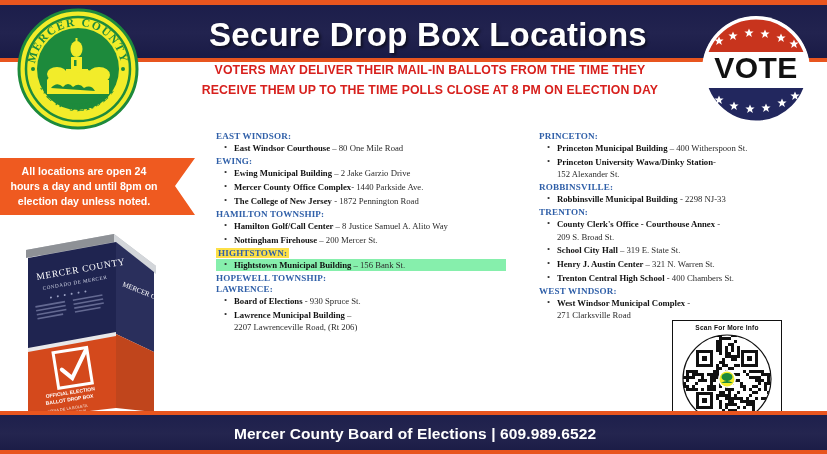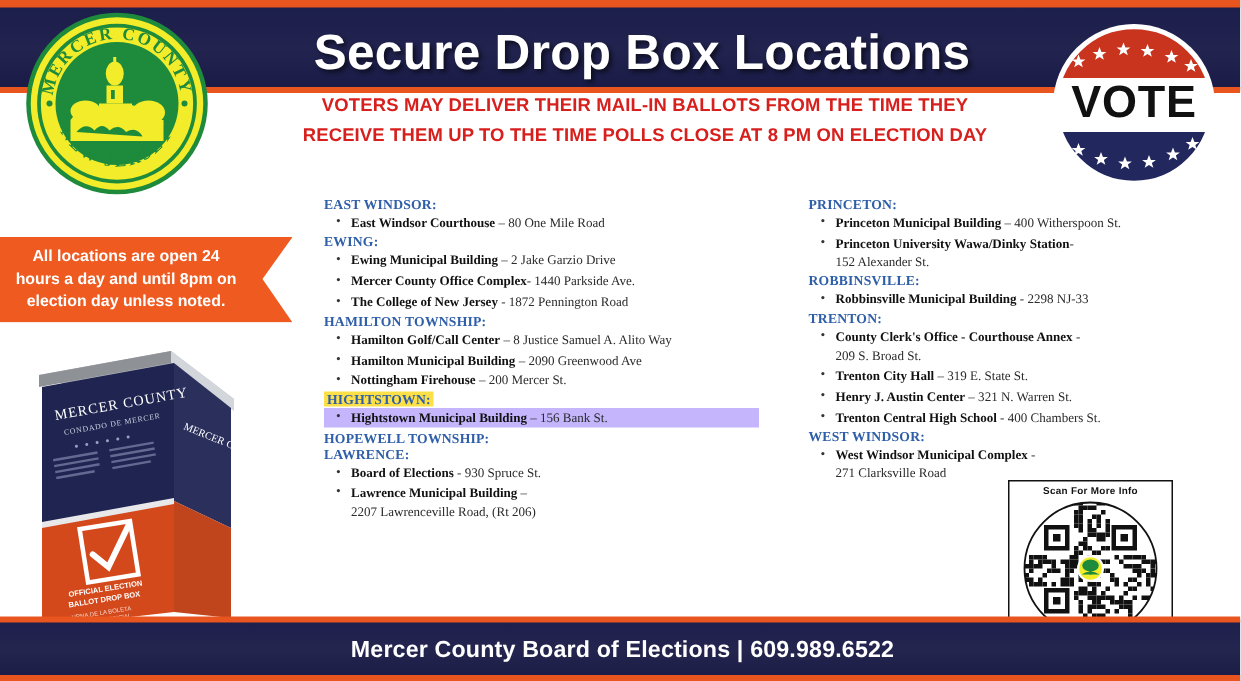--- a/index.html
+++ b/index.html
@@ -52,21 +52,21 @@
   .col-right{left:522px;top:131px;width:300px;margin-left:17px;}
 
   .city{color:#2f5fa8;font-weight:bold;font-size:9.1px;letter-spacing:.15px;
     margin:0 0 1px 0;padding:0;}
   .city.hl{background:#fde047;display:inline-block;padding:0 2px 0 2px;}
   ul.locs{list-style:none;margin:0 0 2px 0;padding:0;}
   ul.locs li{position:relative;padding-left:18px;margin:0 0 1.5px 0;
     line-height:12.2px;font-size:8.7px;}
   ul.locs li::before{content:"\2022";position:absolute;left:8px;top:-1px;
     font-size:9px;color:#333;}
-  ul.locs li.hl{background:#c4b5fd;}
+  ul.locs li.hl{background:#86efac;}
   .lname{font-weight:bold;color:#111;}
   .laddr{font-weight:normal;color:#2b2b2b;}
   .l2{display:block;font-weight:normal;color:#2b2b2b;}
 
   
   .qr{position:absolute;left:672px;top:320px;width:108px;height:108px;
     background:#fff;border:1.6px solid #111;}
   .qr-label{position:absolute;left:0;top:3px;width:108px;text-align:center;
     font-size:6.6px;font-weight:bold;color:#111;letter-spacing:.2px;}
   .qr-code{position:absolute;left:7px;top:13px;width:94px;height:90px;}
@@ -228,21 +228,20 @@
   </div>
 
   <div class="col col-left"><div class="city">EAST WINDSOR:</div><ul class="locs">
         <li><span class="lname">East Windsor Courthouse</span><span class="laddr"> –  80 One Mile Road</span></li>
       </ul><div class="city">EWING:</div><ul class="locs">
         <li><span class="lname">Ewing Municipal Building</span><span class="laddr"> –  2 Jake Garzio Drive</span></li>
         <li><span class="lname">Mercer County Office Complex</span><span class="laddr">- 1440 Parkside Ave.</span></li>
         <li><span class="lname">The College of New Jersey</span><span class="laddr"> -  1872 Pennington Road</span></li>
       </ul><div class="city">HAMILTON TOWNSHIP:</div><ul class="locs">
         <li><span class="lname">Hamilton Golf/Call Center</span><span class="laddr"> –  8 Justice Samuel A. Alito Way</span></li>
-        <li><span class="lname">Hamilton Municipal Building</span><span class="laddr"> –  2090 Greenwood Ave</span></li>
         <li><span class="lname">Nottingham Firehouse</span><span class="laddr"> – 200 Mercer St.</span></li>
       </ul><div class="city hl">HIGHTSTOWN:</div><ul class="locs">
         <li class="hl"><span class="lname">Hightstown Municipal Building</span><span class="laddr"> – 156 Bank St.</span></li>
       </ul><div class="city">HOPEWELL TOWNSHIP:</div><div class="city">LAWRENCE:</div><ul class="locs">
         <li><span class="lname">Board of Elections</span><span class="laddr"> - 930 Spruce St.</span></li>
         <li><span class="lname">Lawrence Municipal Building</span><span class="laddr"> –</span><span class="l2">2207 Lawrenceville Road, (Rt 206)</span></li>
       </ul></div>
 
   <div class="col col-right">
       <div class="city">PRINCETON:</div>
@@ -250,21 +249,21 @@
         <li><span class="lname">Princeton Municipal Building</span><span class="laddr"> – 400 Witherspoon St.</span></li>
         <li><span class="lname">Princeton University Wawa/Dinky Station</span><span class="laddr">-</span><span class="l2">152 Alexander St.</span></li>
       </ul>
       <div class="city">ROBBINSVILLE:</div>
       <ul class="locs">
         <li><span class="lname">Robbinsville Municipal Building</span><span class="laddr"> - 2298 NJ-33</span></li>
       </ul>
       <div class="city">TRENTON:</div>
       <ul class="locs">
         <li><span class="lname">County Clerk's Office - Courthouse Annex</span><span class="laddr"> -</span><span class="l2">209 S. Broad St.</span></li>
-        <li><span class="lname">Trenton City Hall</span><span class="laddr"> – 319 E. State St.</span></li>
+        <li><span class="lname">School City Hall</span><span class="laddr"> – 319 E. State St.</span></li>
         <li><span class="lname">Henry J. Austin Center</span><span class="laddr"> – 321 N. Warren St.</span></li>
         <li><span class="lname">Trenton Central High School</span><span class="laddr"> - 400 Chambers St.</span></li>
       </ul>
       <div class="city">WEST WINDSOR:</div>
       <ul class="locs">
         <li><span class="lname">West Windsor Municipal Complex</span><span class="laddr"> -</span><span class="l2">271 Clarksville Road</span></li>
       </ul>
     </div>
 
   <div class="qr">

